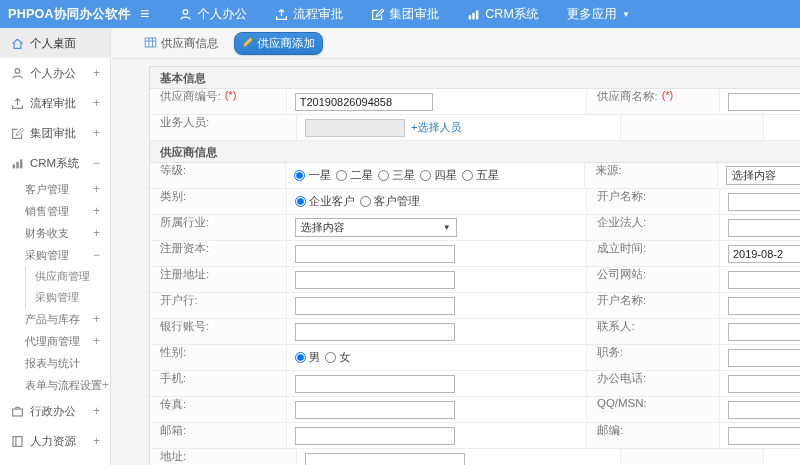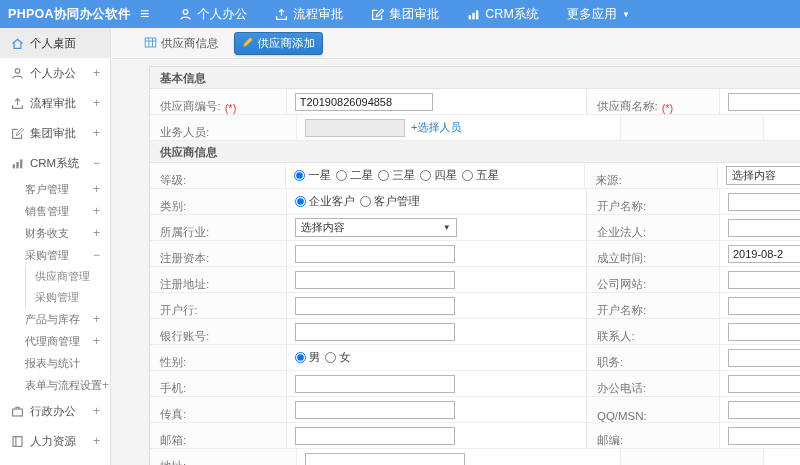--- a/index.html
+++ b/index.html
@@ -24,27 +24,27 @@
   .side-item.active { background:#ececec; color:#333; }
   .side-item.active .sicon { color:#4a90e2; }
   .submenu .side-item { height:22px; padding-left:25px; font-size:11px; color:#777; }
   .subsub { border-left:1px solid #ddd; margin-left:25px; }
   .subsub .side-item { padding-left:9px; height:21px; color:#888; }
 
   
   .main { position:fixed; top:28px; left:112px; right:0; bottom:0; background:#f4f4f4; overflow:hidden; }
   .tabbar { height:31px; background:#f6f6f6; border-bottom:1px solid #e3e3e3; display:flex; align-items:center; padding-left:25px; gap:8px; }
   .tab { display:flex; align-items:center; gap:4px; font-size:11.5px; color:#555; padding:3px 7px; cursor:pointer; }
-  .tab.active { background:linear-gradient(#3f90dd,#2b7fd0); color:#fff; border:1px solid #2a6fb5; border-radius:3px; box-shadow:0 1px 2px rgba(0,0,0,.15); }
+  .tab.active { background:linear-gradient(#3f90dd,#2b7fd0); color:#fff; border:1px solid #2a6fb5; border-radius:8px; box-shadow:0 1px 2px rgba(0,0,0,.15); }
 
   .content { position:absolute; top:32px; left:0; right:0; bottom:0; overflow:hidden;padding-left:48px; }
   .panel { position:absolute; left:37px; top:6px; width:740px; background:#fff; border:1px solid #dcdcdc; }
   .section-header { height:22px; line-height:22px; background:#f3f3f3; border-bottom:1px solid #e4e4e4; padding-left:10px; font-weight:bold; color:#555; font-size:11.5px; }
   .frow { display:flex; align-items:stretch; height:26px; border-bottom:1px solid #ededed; font-size:11.5px; }
-  .fl1, .fl2 { display:flex; align-items:flex-end; padding-left:10px; color:#777; background:#fcfcfc; border-right:1px solid #ededed; white-space:nowrap; }
+  .fl1, .fl2 { display:flex; align-items:flex-start; padding-left:10px; color:#777; background:#fcfcfc; border-right:1px solid #ededed; white-space:nowrap; }
   .fl1 { width:147px; }
   .fl2 { width:143px; }
   .ff1 { width:324px; display:flex; align-items:center; padding-left:8px; border-right:1px solid #ededed; gap:6px; }
   .ff2 { flex:1; display:flex; align-items:center; padding-left:8px; }
   .req { color:#e4393c; margin-left:4px; font-size:11px; }
   input.txt { height:18px; width:160px; border:1px solid #b5b5b5; font-size:11px; padding:0 4px; font-family:Liberation Sans, sans-serif; color:#222; }
   input.txt.w130 { width:138px; }
   input.txt.gray { width:100px; background:#ebebeb; border-color:#c6c6c6; }
   .sel { width:162px; height:19px; border:1px solid #b5b5b5; background:#fff; display:flex; align-items:center; justify-content:space-between; padding:0 5px; font-size:11px; color:#333; cursor:pointer; }
   .sel .sel-caret { font-size:8px; color:#444; }

